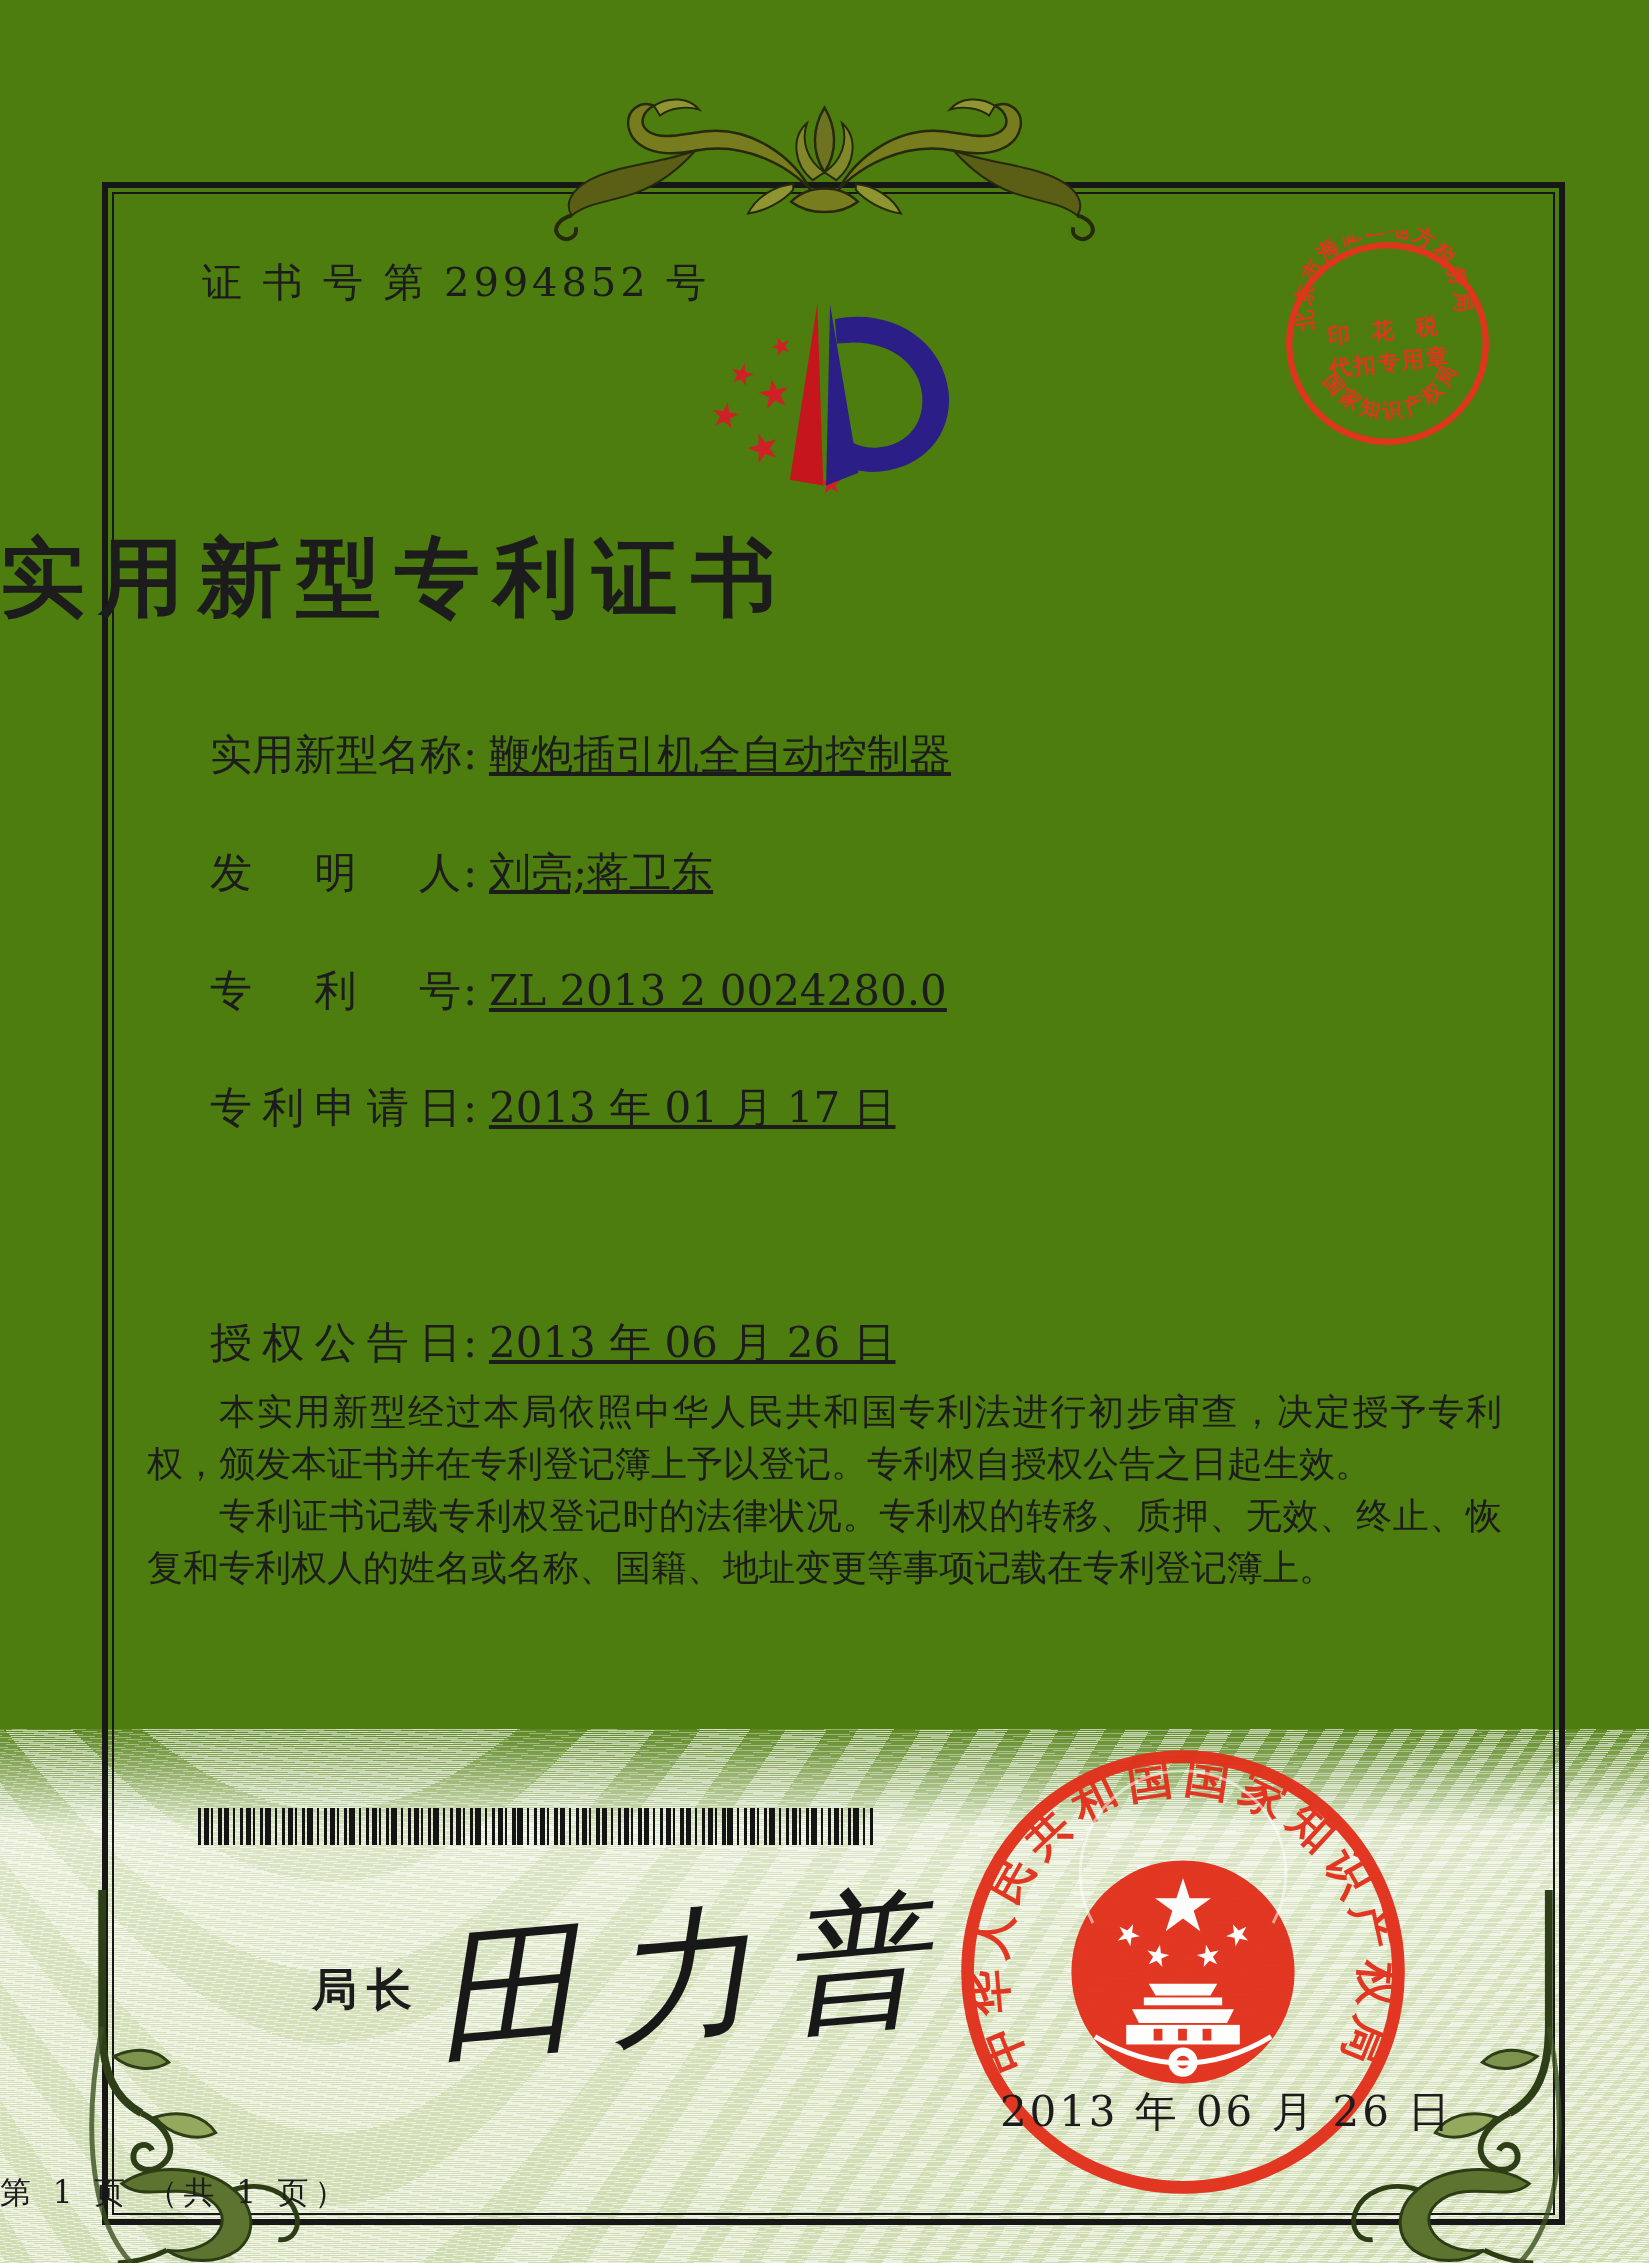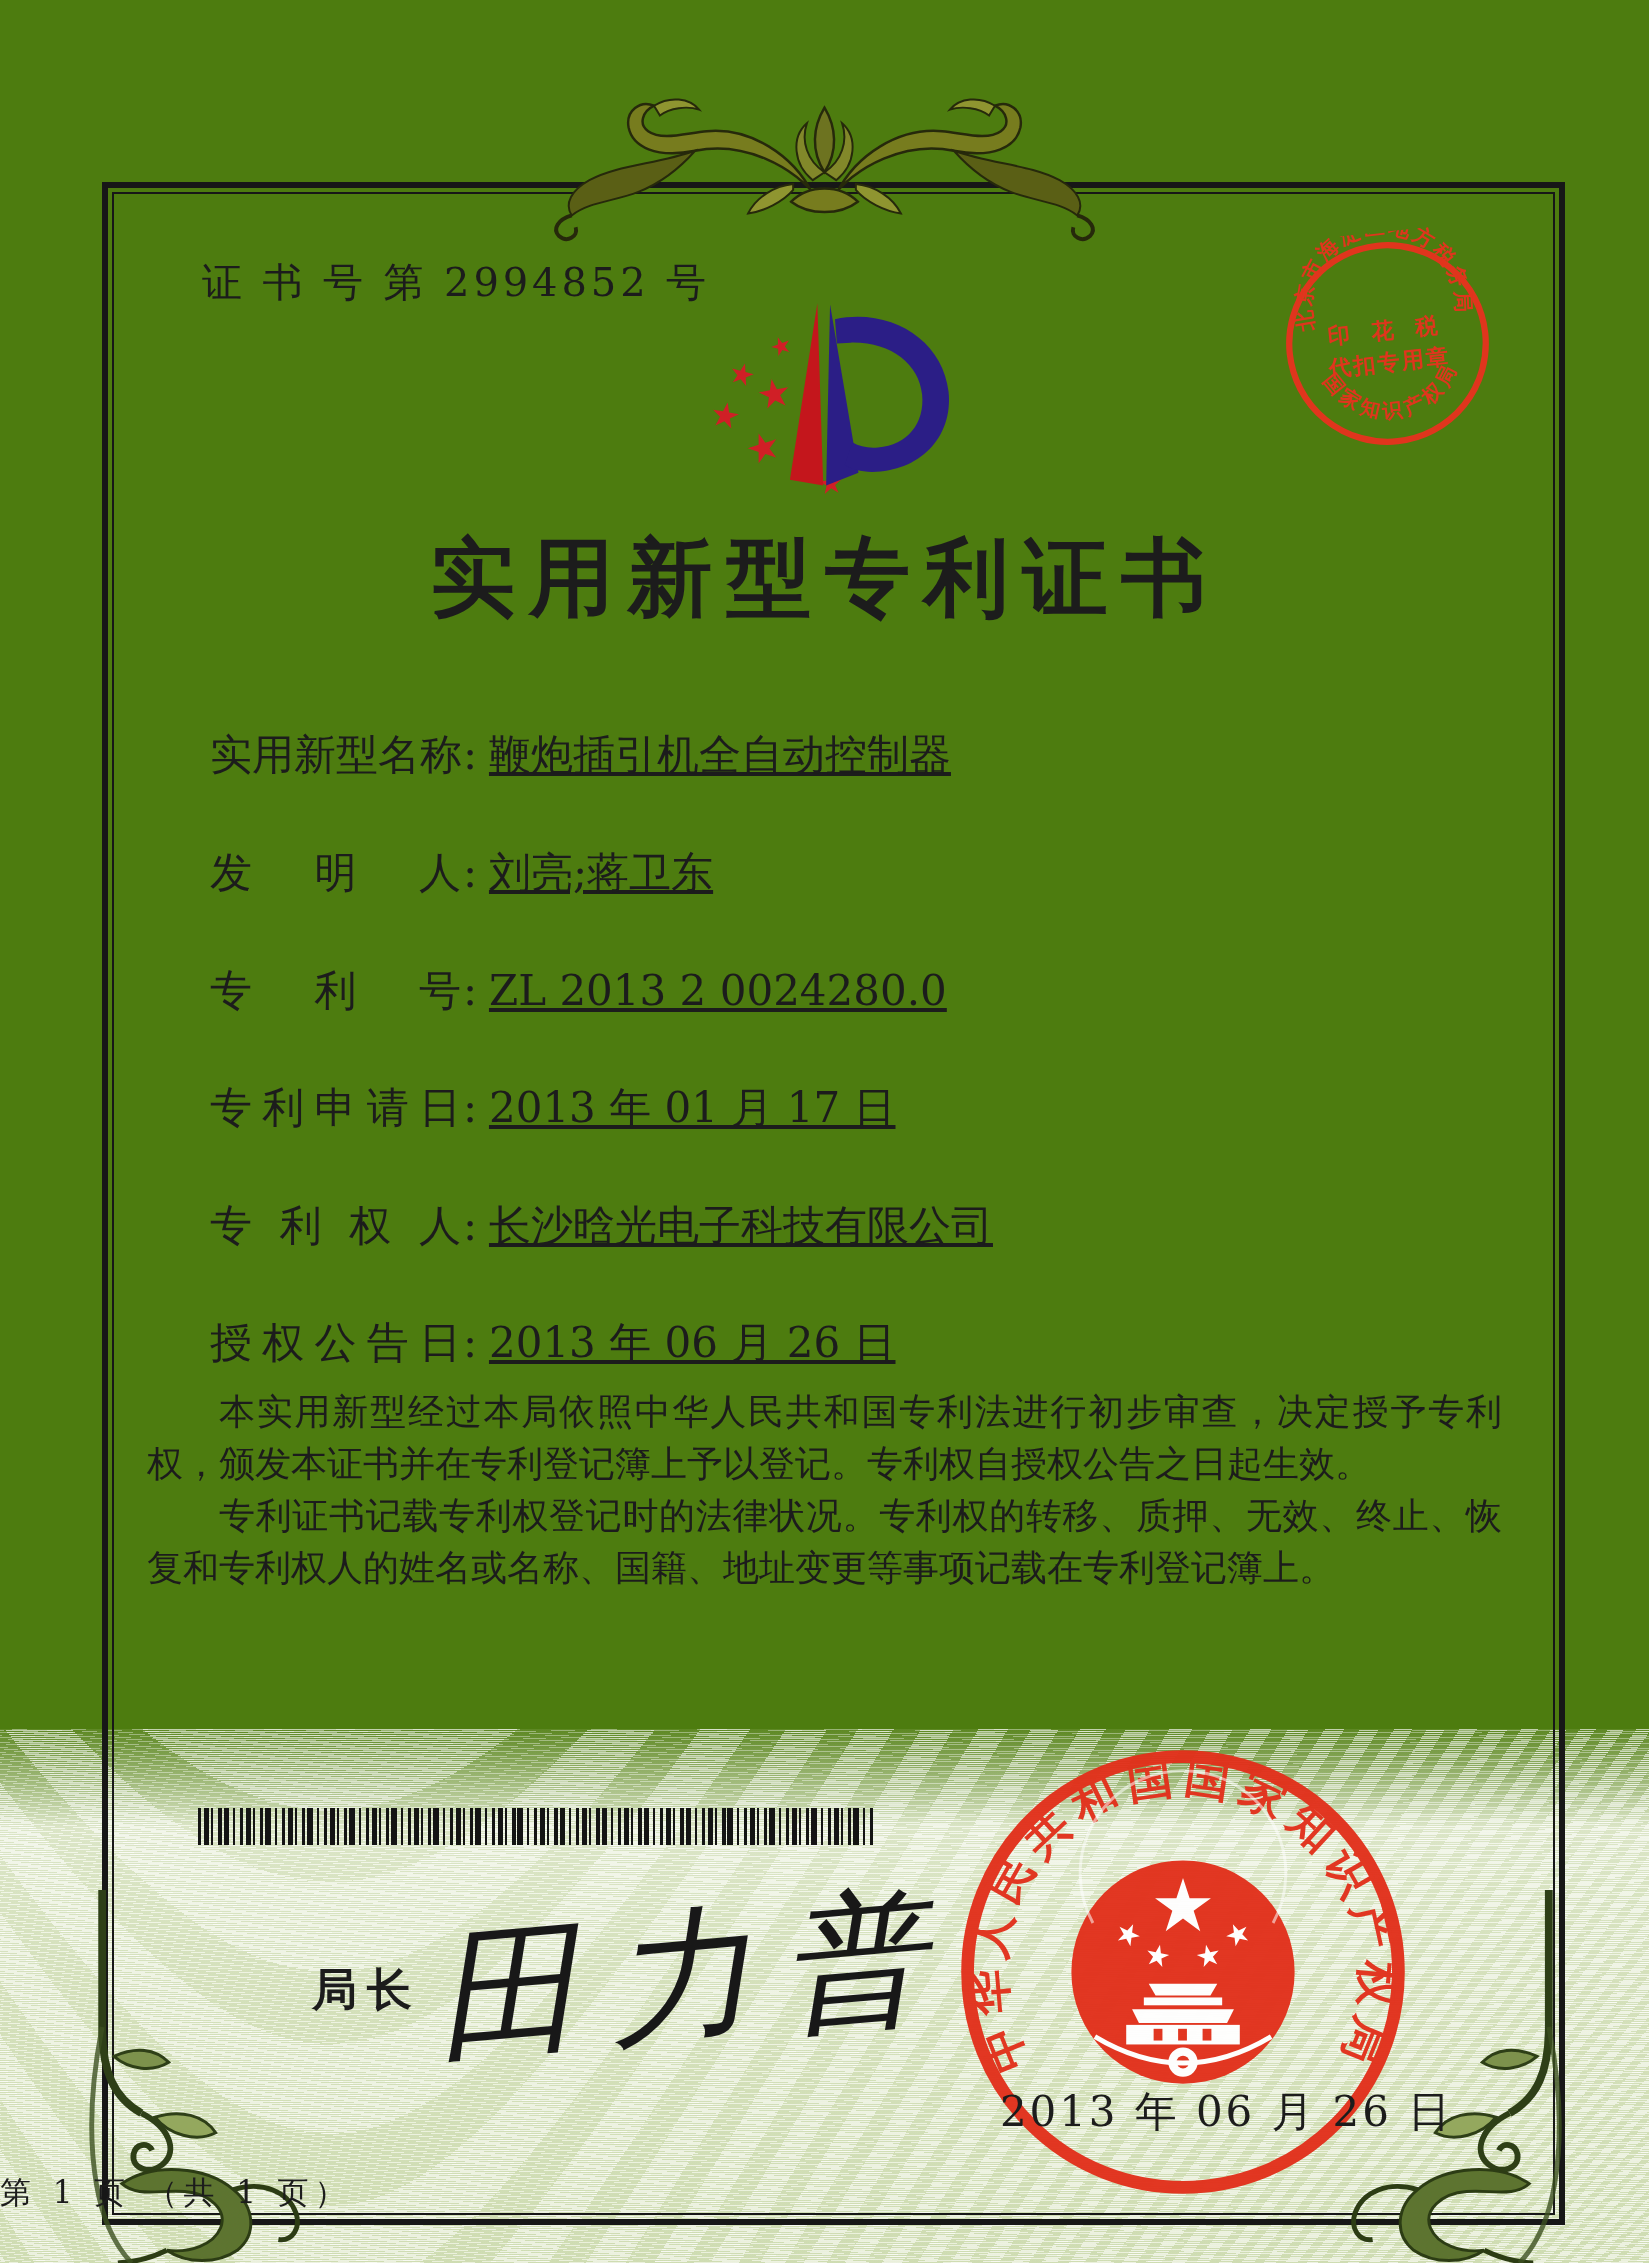--- a/index.html
+++ b/index.html
@@ -13,21 +13,21 @@
       repeating-radial-gradient(ellipse 175% 110% at 82% 242%, rgba(158,182,116,.20) 0 8.8px, rgba(255,255,255,.42) 8.8px 11.8px),
       linear-gradient(to bottom, rgba(234,241,219,0) 0, #eaf1db 98px, #e2ebcd 255px, #dbe6c2 100%);}
 
   
   .frame{position:absolute;left:102px;top:182px;width:1451px;height:2031px;
          border:6.9px solid #171717;z-index:1;}
   .frame-inner{position:absolute;inset:3.9px;border:2.9px solid #171717;}
 
   .certno{position:absolute;left:202px;top:255px;font-size:40px;letter-spacing:3.9px;z-index:3;}
 
-  .title{position:absolute;left:0;right:0;top:521px;text-align:center;font-size:85px;
+  .title{position:absolute;left:0;right:0;top:521px;font-size:85px;
          font-weight:700;letter-spacing:13.7px;z-index:3;}
 
   .field{position:absolute;left:210px;font-size:42px;white-space:nowrap;z-index:3;text-decoration:underline;}
   .field .lab{display:inline-block;width:251px;text-align:justify;text-align-last:justify;}
   .field .col{display:inline-block;margin:0 11.8px 0 2px;}
   .f0{top:727px}.f1{top:845px}.f2{top:963px}.f3{top:1080px}.f4{top:1198px}.f5{top:1315px}
 
   .body-text{position:absolute;left:147px;width:1355px;top:1386px;font-size:36px;
              line-height:52px;text-align:justify;z-index:3;}
   .body-text p{margin:0;text-indent:2em;}
@@ -138,23 +138,20 @@
     <span class="lab">实用新型名称</span><span class="col">:</span><span class="val">鞭炮插引机全自动控制器</span>
   </div>
   <div class="field f1">
     <span class="lab">发明人</span><span class="col">:</span><span class="val">刘亮;蒋卫东</span>
   </div>
   <div class="field f2">
     <span class="lab">专利号</span><span class="col">:</span><span class="val">ZL 2013 2 0024280.0</span>
   </div>
   <div class="field f3">
     <span class="lab">专利申请日</span><span class="col">:</span><span class="val">2013 年 01 月 17 日</span>
-  </div>
-  <div class="field f4">
-    <span class="lab">专利权人</span><span class="col">:</span><span class="val">长沙晗光电子科技有限公司</span>
   </div>
   <div class="field f5">
     <span class="lab">授权公告日</span><span class="col">:</span><span class="val">2013 年 06 月 26 日</span>
   </div>
 
   <div class="body-text">
     <p>本实用新型经过本局依照中华人民共和国专利法进行初步审查，决定授予专利权，颁发本证书并在专利登记簿上予以登记。专利权自授权公告之日起生效。</p>
     <p>专利证书记载专利权登记时的法律状况。专利权的转移、质押、无效、终止、恢复和专利权人的姓名或名称、国籍、地址变更等事项记载在专利登记簿上。</p>
   </div>
 

